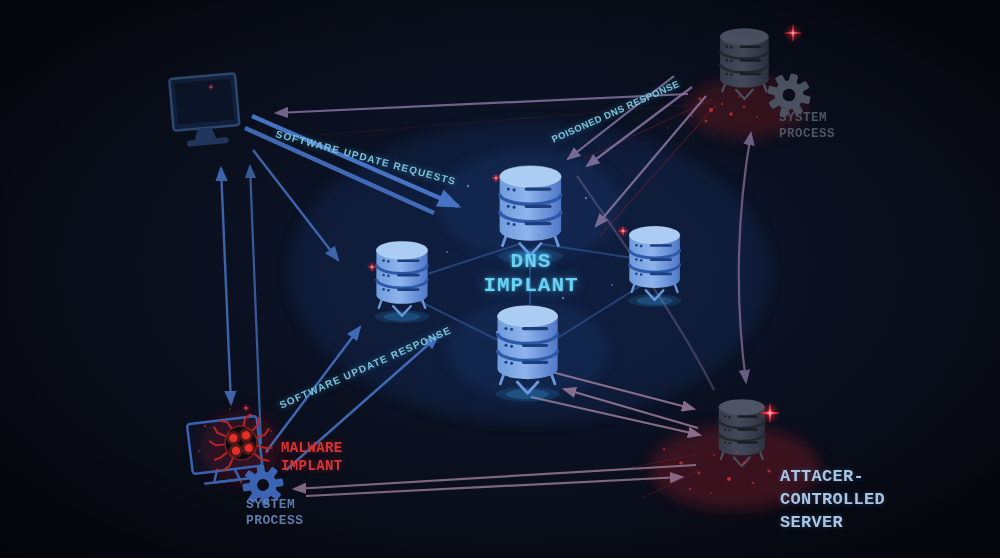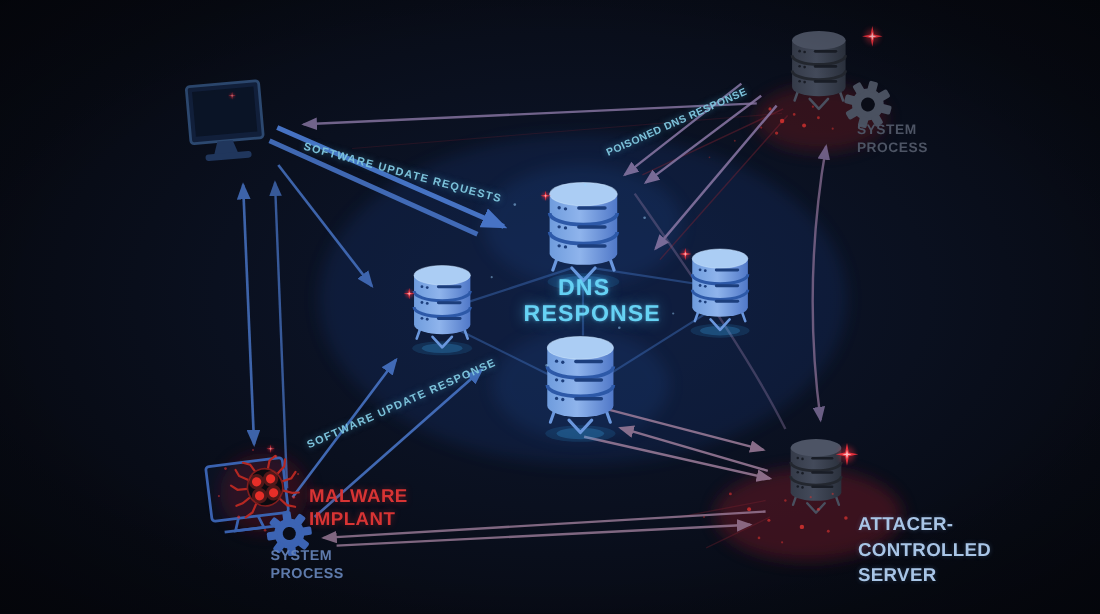--- a/index.html
+++ b/index.html
@@ -15,28 +15,28 @@
   }
   svg{position:absolute;inset:0;}
   .edge-label,.node-label{position:absolute;white-space:nowrap;z-index:5;}
   .edge-label{
     font-size:10px;font-weight:700;letter-spacing:1.2px;color:#7cc2da;
     text-shadow:0 0 6px rgba(90,190,230,.5);transform-origin:0 50%;
   }
   #lblReq{left:276px;top:128px;transform:rotate(15deg);}
   #lblPoison{left:552px;top:134px;transform:rotate(-24deg);font-size:9.5px;letter-spacing:.5px;}
   #lblResp{left:280px;top:400px;transform:rotate(-24deg);}
-  .node-label{white-space:normal;line-height:1.25;}
+  .node-label{white-space:normal;line-height:1.25;font-family:Liberation Mono, monospace;}
   #lblDns{
     left:476px;top:250px;width:110px;text-align:center;
     font-size:21px;font-weight:700;letter-spacing:1px;color:#66d2f4;line-height:1.12;
     text-shadow:0 0 12px rgba(80,200,255,.55),0 0 3px rgba(120,220,255,.5);
   }
   #lblSysTop{left:779px;top:111px;width:72px;font-size:12.5px;font-weight:600;color:#4d5464;letter-spacing:.5px;}
-  #lblMalware{left:281px;top:440px;width:80px;font-size:17px;font-weight:700;color:#d83434;letter-spacing:.4px;
+  #lblMalware{left:281px;top:440px;width:80px;font-size:14px;font-weight:700;color:#d83434;letter-spacing:.4px;
     text-shadow:0 0 7px rgba(220,40,40,.45);}
   #lblSysBottom{left:246px;top:497px;width:80px;font-size:13px;font-weight:600;color:#6684b8;letter-spacing:.4px;opacity:.92;}
   #lblAttacker{left:780px;top:466px;width:158px;font-size:17px;font-weight:600;color:#a8c5e6;letter-spacing:.3px;line-height:1.35;
     text-shadow:0 0 5px rgba(120,170,230,.3);}
 </style>
 </head>
 <body>
 
 <div class="scene">
 
@@ -302,18 +302,18 @@
     <use href="#sparkle" transform="translate(496,178) scale(.55)"></use>
     <use href="#sparkle" transform="translate(211,87) scale(.4)" opacity=".7"></use>
     <use href="#sparkle" transform="translate(246,408) scale(.45)" opacity=".8"></use>
   </g>
 </svg>
 
   <div class="edge-label" id="lblReq">SOFTWARE UPDATE REQUESTS</div>
   <div class="edge-label" id="lblPoison">POISONED DNS RESPONSE</div>
   <div class="edge-label" id="lblResp">SOFTWARE UPDATE RESPONSE</div>
 
-  <div class="node-label" id="lblDns">DNS RESPONSE</div>
+  <div class="node-label" id="lblDns">DNS IMPLANT</div>
   <div class="node-label" id="lblSysTop">SYSTEM PROCESS</div>
   <div class="node-label" id="lblMalware">MALWARE IMPLANT</div>
   <div class="node-label" id="lblSysBottom">SYSTEM PROCESS</div>
   <div class="node-label" id="lblAttacker">ATTACER-CONTROLLED SERVER</div>
 </div>
 
 </body></html>

